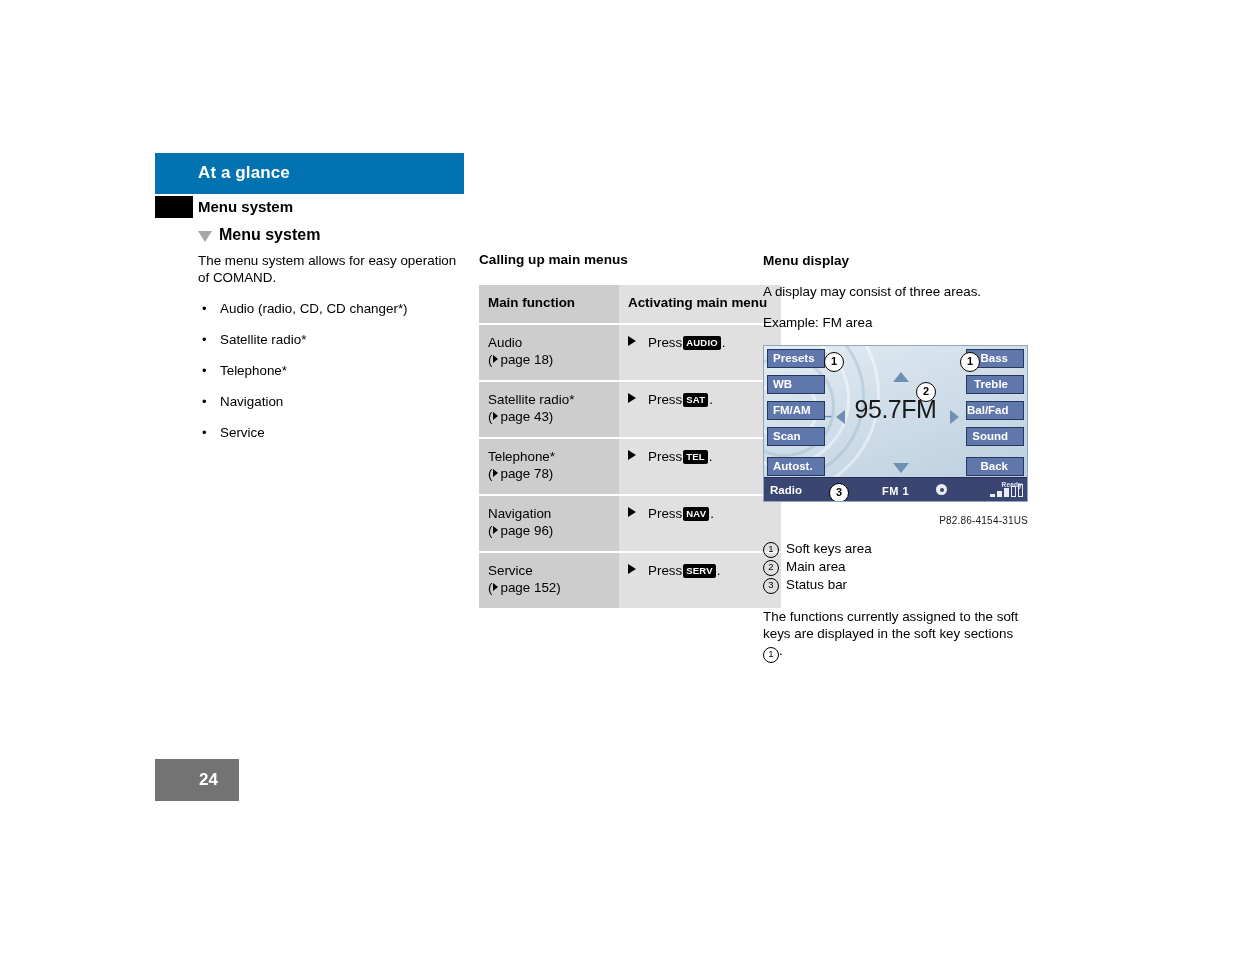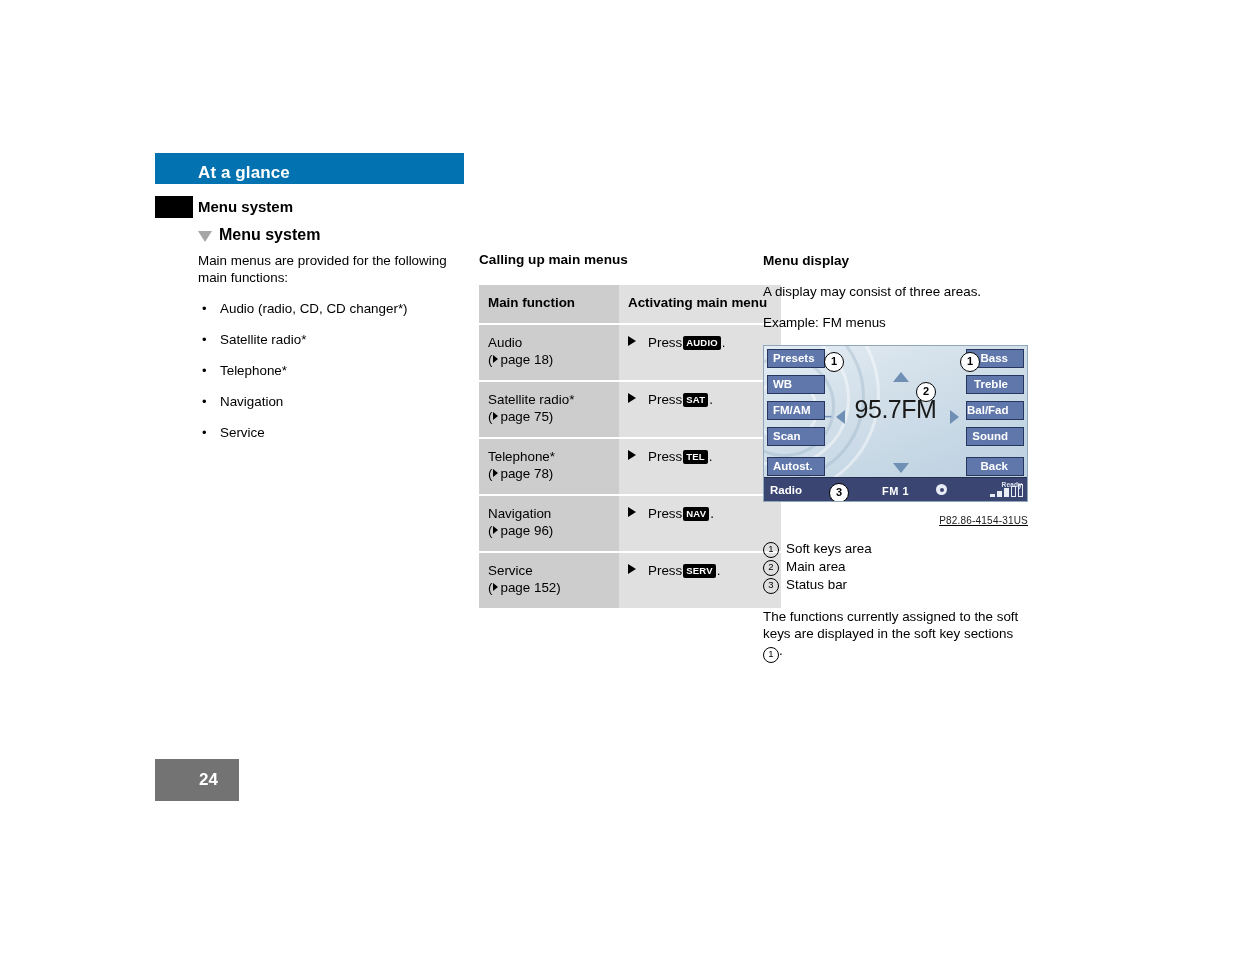--- a/index.html
+++ b/index.html
@@ -15,21 +15,21 @@
     color: #000000;
     overflow: hidden;
   }
 
   
   #header-band {
     position: absolute;
     left: 155px;
     top: 153px;
     width: 309px;
-    height: 31px;
+    height: 41px;
     background: #0273b0;
   }
   #header-band .title {
     position: absolute;
     left: 43px;
     top: 10px;
     font-size: 17px;
     font-weight: bold;
     color: #ffffff;
     letter-spacing: 0.1px;
@@ -200,21 +200,20 @@
     font-weight: bold;
     margin-bottom: 14px;
   }
   #col-right p { margin: 0 0 14px 0; }
 
   
   #comand-wrap {
     position: relative;
     width: 265px;
     margin-top: 4px;
-    text-decoration: underline;
   }
   #comand {
     position: relative;
     width: 265px;
     height: 157px;
     background: linear-gradient(160deg,#e3ecf3 0%, #d3e0ea 35%, #c4d6e4 70%, #b9cddd 100%);
     overflow: hidden;
     border: 1px solid #8fa6bb;
     box-sizing: border-box;
   }
@@ -465,21 +464,21 @@
   <div id="chapter-tab"></div>
   <div id="chapter-title">Menu system</div>
 </div>
 
 <div id="section-row">
   <span class="sect-tri"></span>
   <span id="section-title">Menu system</span>
 </div>
 
 <div id="col-left">
-  <p>Main menus are provided for the following main functions:</p>
+  <p>The menu system allows for easy operation of COMAND.</p>
   <ul>
     <li>
       <span class="bul">•</span>
       <span>Audio (radio, CD, CD changer*)</span>
     </li>
     <li>
       <span class="bul">•</span>
       <span>Satellite radio*</span>
     </li>
     <li>
@@ -518,21 +517,21 @@
             <span class="act-tri"></span>
             <span>Press</span>
             <span class="keycap">AUDIO</span>
             <span>.</span>
           </span>
         </td>
       </tr>
       <tr>
         <td class="c1">
           <span class="fn-name">Satellite radio*</span>
-          <span class="fn-page"><span>(</span><span class="pageref-tri"></span><span>page 75)</span></span>
+          <span class="fn-page"><span>(</span><span class="pageref-tri"></span><span>page 43)</span></span>
         </td>
         <td class="c2">
           <span class="act-line">
             <span class="act-tri"></span>
             <span>Press</span>
             <span class="keycap">SAT</span>
             <span>.</span>
           </span>
         </td>
       </tr>
@@ -578,21 +577,21 @@
           </span>
         </td>
       </tr>
     </tbody>
   </table>
 </div>
 
 <div id="col-right">
   <div id="right-heading">Menu display</div>
   <p>A display may consist of three areas.</p>
-  <p>Example: FM menus</p>
+  <p>Example: FM area</p>
 
   <div id="comand-wrap">
     <div id="comand">
 
       <div class="ripple" style="left:-90px; top:-55px; width:200px; height:200px;"></div>
       <div class="ripple d" style="left:-70px; top:-35px; width:165px; height:165px;"></div>
       <div class="ripple" style="left:-50px; top:-15px; width:130px; height:130px;"></div>
       <div class="ripple d" style="left:-30px; top:10px; width:95px; height:95px;"></div>
       <div class="ripple" style="left:-10px; top:32px; width:58px; height:58px;"></div>
 

